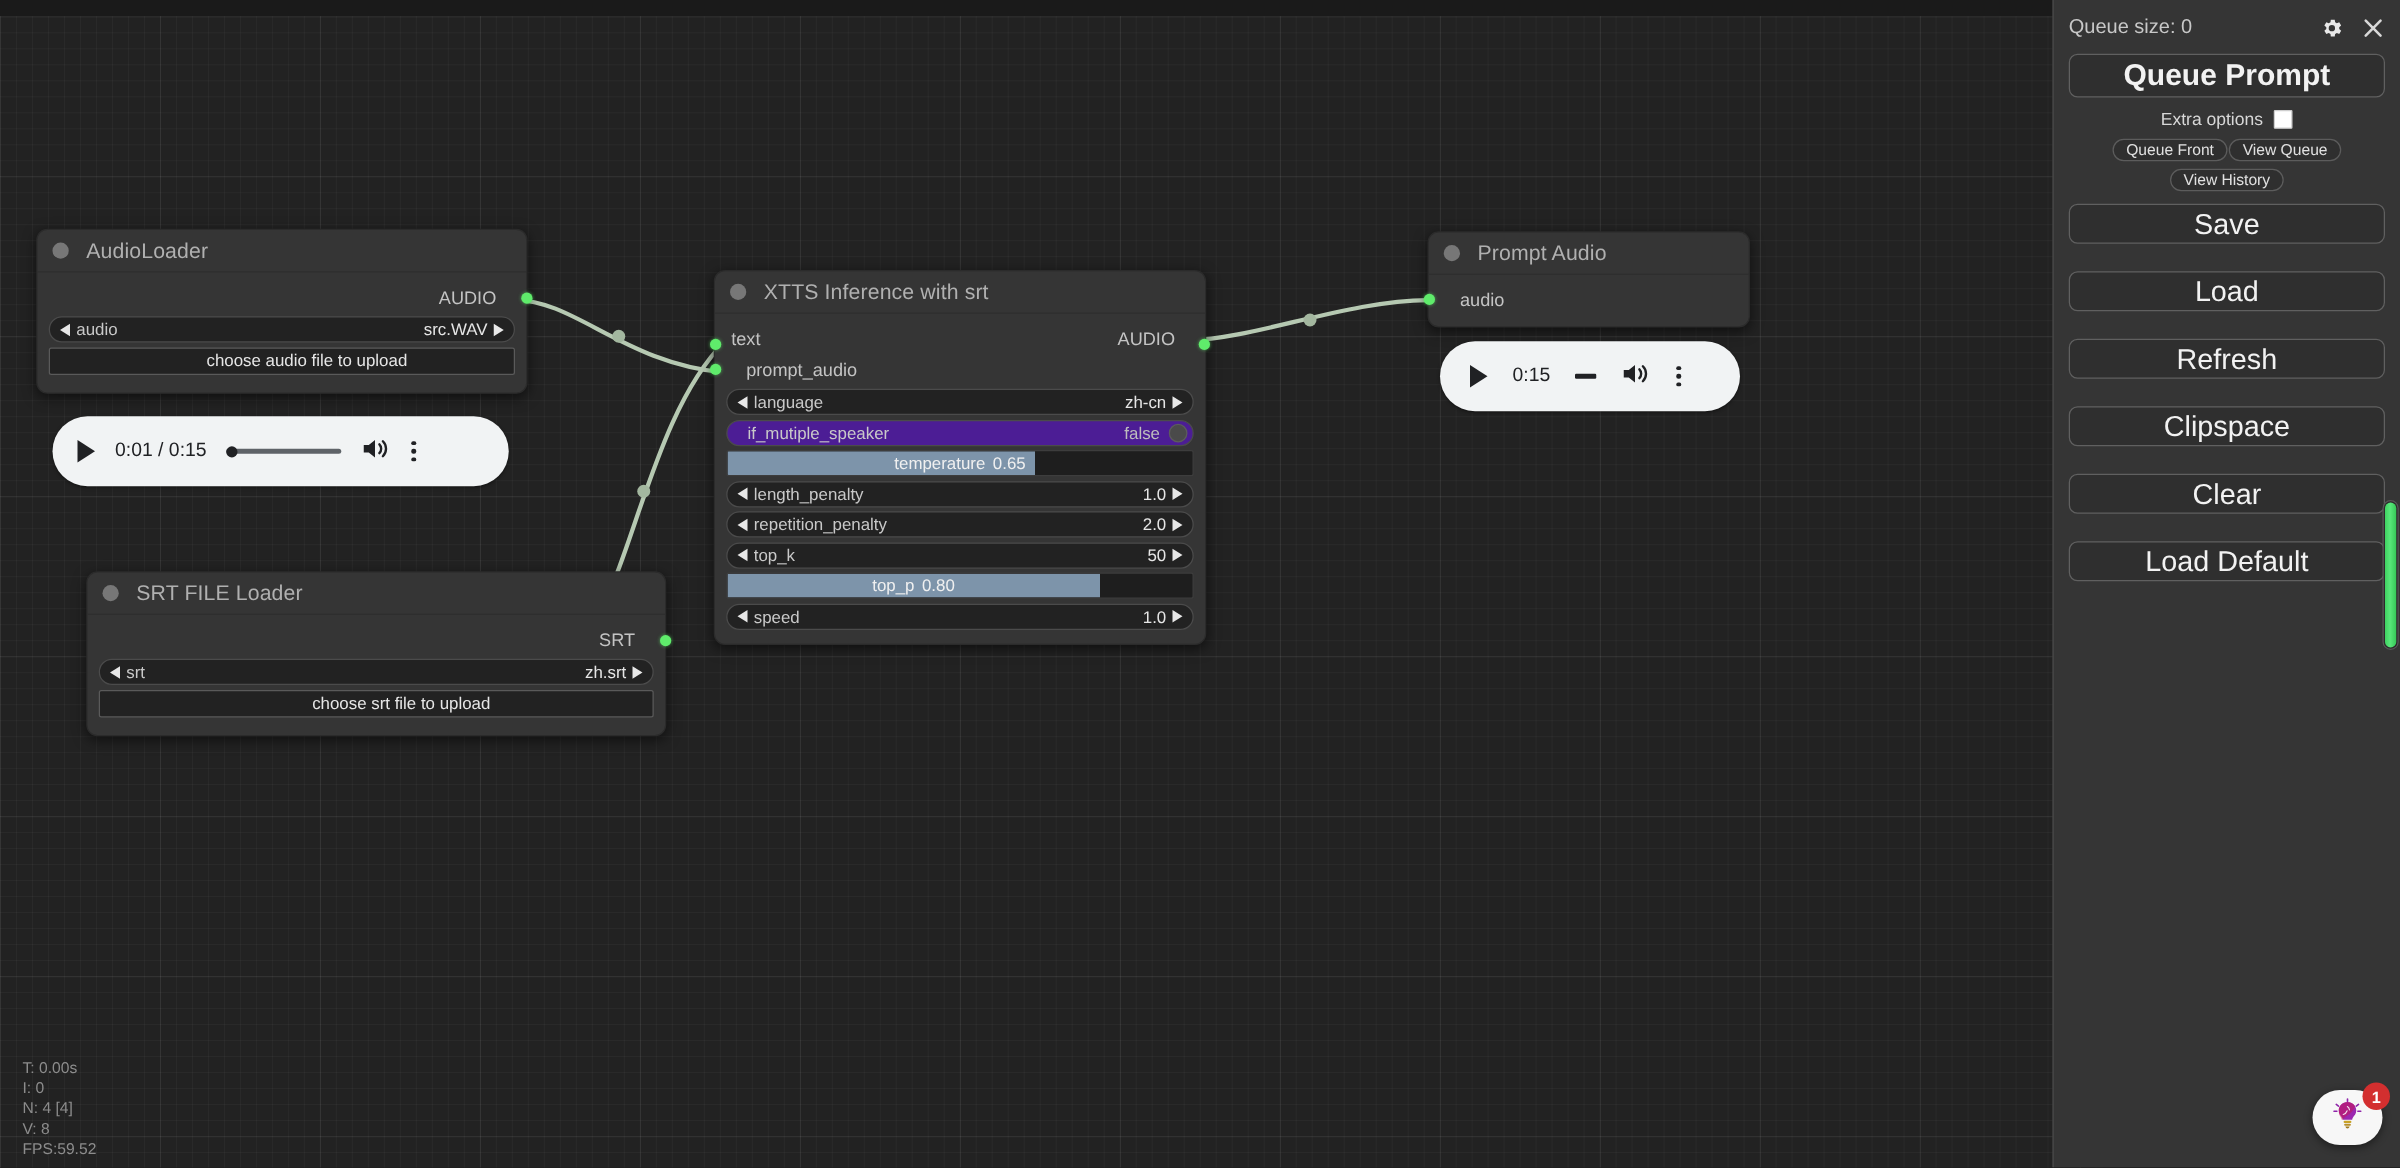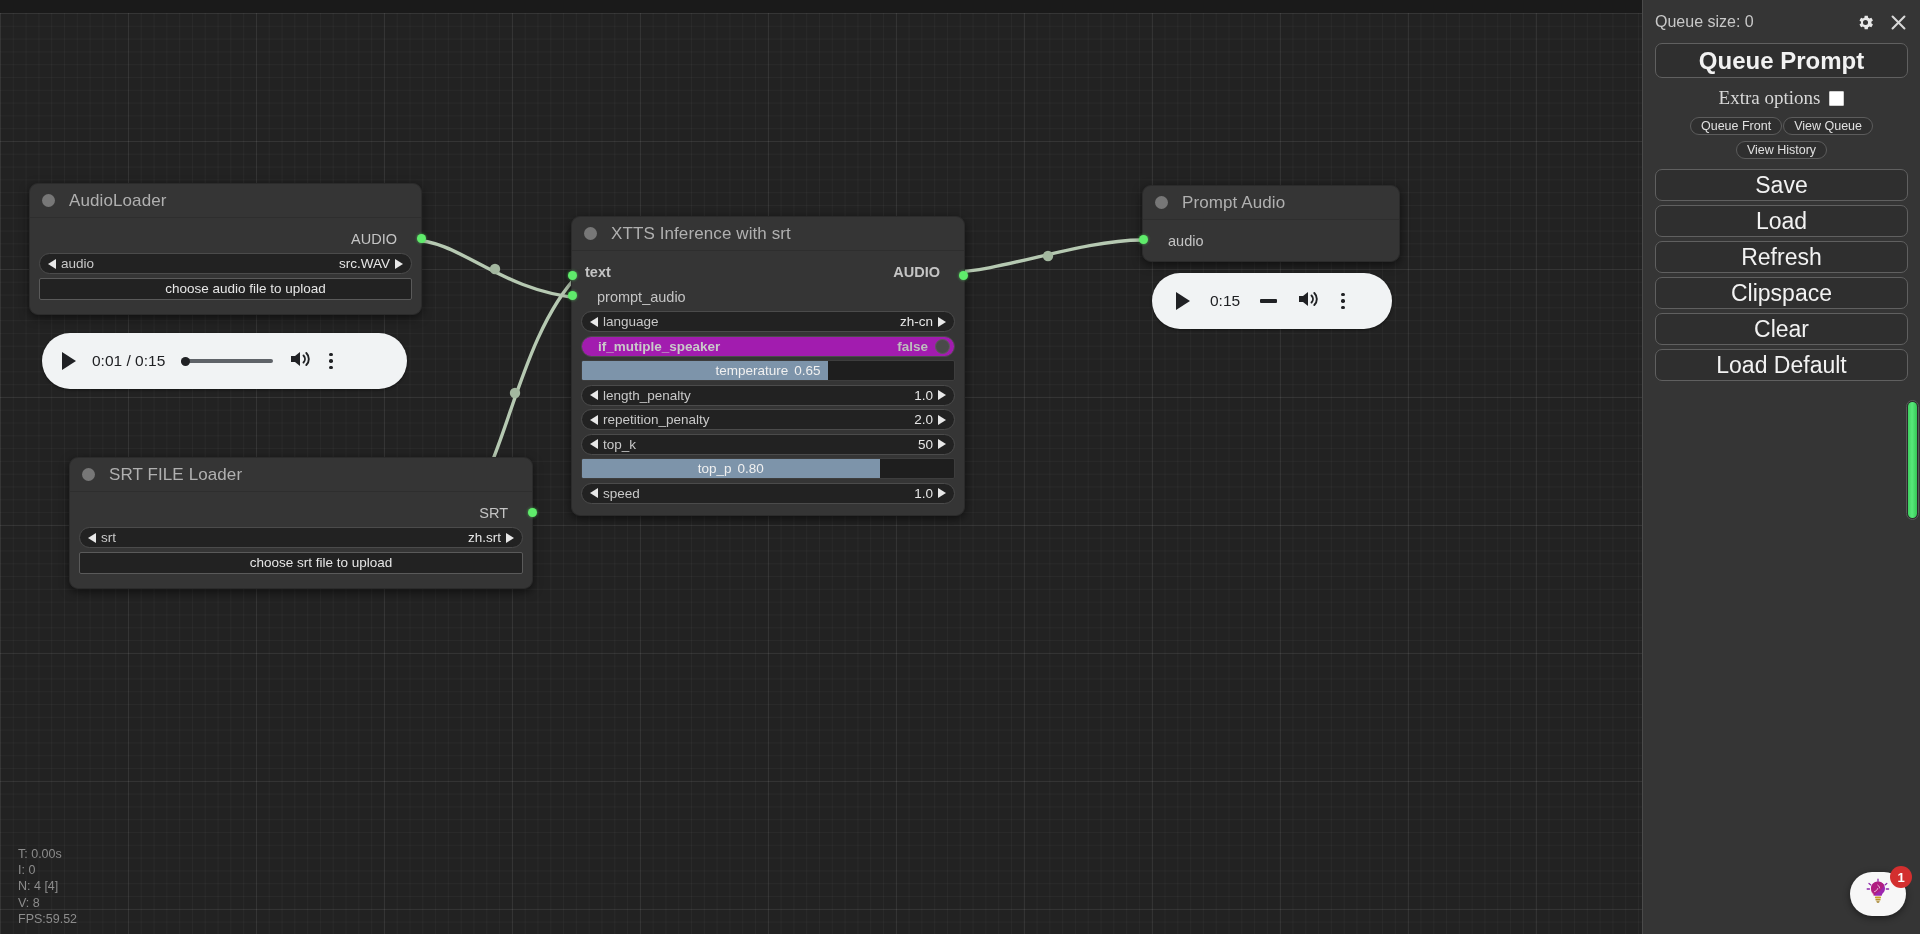--- a/index.html
+++ b/index.html
@@ -93,27 +93,26 @@
   .arrow {
     width: 0; height: 0; flex: 0 0 auto;
     border-top: 5.5px solid transparent;
     border-bottom: 5.5px solid transparent;
   }
   .arrow.left  { border-right: 8px solid #e8e8e8; margin-right: 5px; }
   .arrow.right { border-left: 8px solid #e8e8e8; margin-left: 5px; }
   .w-combo .mid { flex: 1 1 auto; display: flex; justify-content: space-between; align-items: center; }
 
   .w-toggle {
-    background: #a21caf;
+    background: #4c1d95;
     border: 1px solid #4b4b4b;
     border-radius: 11px;
     padding: 0 4px 0 16px;
     color: #c9c9c9;
     justify-content: space-between;
-    font-weight: bold;
   }
   .toggle-knob {
     width: 15px; height: 15px; border-radius: 50%;
     background: #4a4a4a; border: 1px solid #5c5c5c;
     margin-left: 7px;
   }
   .w-toggle .right-grp { display: flex; align-items: center; }
   .w-toggle .val { color: #bdbdbd; }
 
   .w-slider {
@@ -210,35 +209,35 @@
     color: #f2f2f2;
     font-size: 24px;
     display: flex; align-items: center; justify-content: center;
     font-weight: bold;
     margin-bottom: 9px;
   }
   .extra-row {
     display: flex; align-items: center; justify-content: center;
     gap: 9px; margin-bottom: 8px;
   }
-  .extra-label { font-size: 19px; color: #d8d8d8; font-family: Liberation Serif, serif; }
+  .extra-label { font-size: 14px; color: #d8d8d8; }
   .chk {
     width: 15px; height: 15px; background: #ffffff;
     border: 1px solid #cfcfcf; border-radius: 1px;
   }
   .mini-row { display: flex; gap: 1px; justify-content: center; margin-bottom: 6px; }
   .btn-mini {
     height: 18px; padding: 0 10px;
     background: #2f2f2f;
     border: 1px solid #5c5c5c;
     border-radius: 9px;
     color: #e0e0e0; font-size: 12.5px;
     display: flex; align-items: center; justify-content: center;
   }
-  .btn-stack { margin-top: 10px; display: flex; flex-direction: column; gap: 4px; }
+  .btn-stack { margin-top: 10px; display: flex; flex-direction: column; gap: 22px; }
   .btn-stack .btn {
     height: 32px;
     background: #2f2f2f;
     border: 1px solid #606060;
     border-radius: 7px;
     color: #f2f2f2; font-size: 23px;
     display: flex; align-items: center; justify-content: center;
   }
   
   #sb-scroll {
@@ -363,21 +362,21 @@
       </div>
     </div>
 
     <div class="node" style="left:571px; top:203px; width:394px;">
       <div class="node-title">
         <span class="node-dot"></span>
         <span>XTTS Inference with srt</span>
       </div>
       <div class="node-body">
 
-        <div class="slot-row" style="justify-content:space-between;font-weight:bold;">
+        <div class="slot-row" style="justify-content:space-between;">
           <span style="display:flex;align-items:center;position:relative;">
             <span class="port in" style="top:7px;left:-17px;"></span>
             <span class="slot-label" style="padding-left:0;">text</span>
           </span>
           <span style="display:flex;align-items:center;position:relative;">
             <span class="slot-label" style="padding-left:0;padding-right:11px;">AUDIO</span>
             <span class="port out" style="top:7px;right:-17px;"></span>
           </span>
         </div>
 

